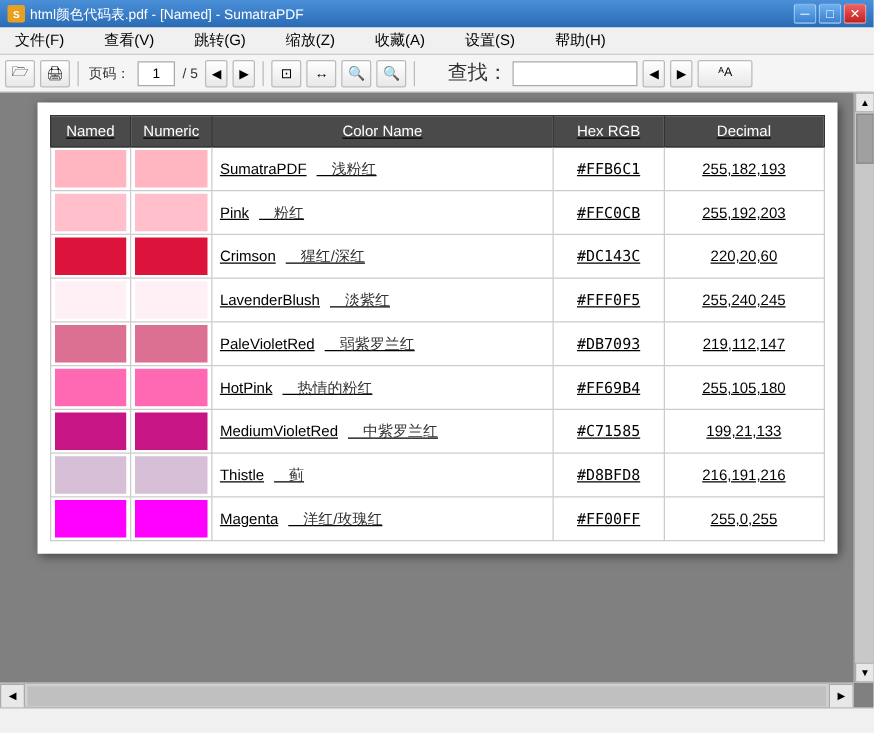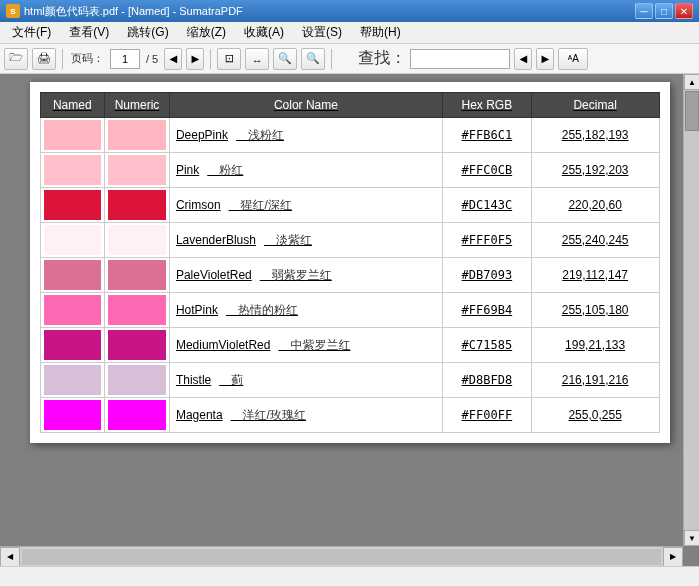--- a/index.html
+++ b/index.html
@@ -28,21 +28,21 @@
     .title-btn.close { background: linear-gradient(to bottom, #f06060, #c02020); }
 
     
     .menu-bar {
       background: #f0f0f0;
       border-bottom: 1px solid #ccc;
       height: 22px;
       display: flex;
       align-items: center;
       padding: 0 4px;
-      gap: 2px;
+      gap: 16px;
     }
     .menu-item {
       padding: 2px 8px;
       font-size: 12px;
       cursor: pointer;
       border-radius: 2px;
     }
 
     
     .toolbar {
@@ -213,21 +213,21 @@
   <div class="toolbar-sep"></div>
   <div class="toolbar-btn">⊡</div>
   <div class="toolbar-btn">↔</div>
   <div class="toolbar-btn">🔍</div>
   <div class="toolbar-btn">🔍</div>
   <div class="toolbar-sep"></div>
   <span class="search-label">查找：</span>
   <input class="search-input" type="text" style="">
   <div class="toolbar-nav-btn">◀</div>
   <div class="toolbar-nav-btn">▶</div>
-  <div class="toolbar-btn" style="width:30px; font-size:10px;">ᴬA</div>
+  <div class="toolbar-btn" style="width:44px; font-size:10px;">ᴬA</div>
 </div>
 
 <div class="main-area">
   <div class="pdf-page">
     <table class="color-table">
       <thead>
         <tr>
           <th class="named-col">Named</th>
           <th class="numeric-col">Numeric</th>
           <th class="colorname-col">Color Name</th>
@@ -236,21 +236,21 @@
         </tr>
       </thead>
       <tbody id="table-body">
       <tr>
             <td class="color-cell">
               <span class="color-swatch" style="background: rgb(255, 182, 193);"></span>
             </td>
             <td class="color-cell">
               <span class="color-swatch" style="background: rgb(255, 182, 193);"></span>
             </td>
-            <td><span class="color-name-en">DeepPink</span><span class="color-name-zh">　浅粉红</span></td>
+            <td><span class="color-name-en">SumatraPDF</span><span class="color-name-zh">　浅粉红</span></td>
             <td class="hex-cell">#FFB6C1</td>
             <td class="decimal-cell">255,182,193</td>
           </tr>
           <tr>
             <td class="color-cell">
               <span class="color-swatch" style="background: rgb(255, 192, 203);"></span>
             </td>
             <td class="color-cell">
               <span class="color-swatch" style="background: rgb(255, 192, 203);"></span>
             </td>

